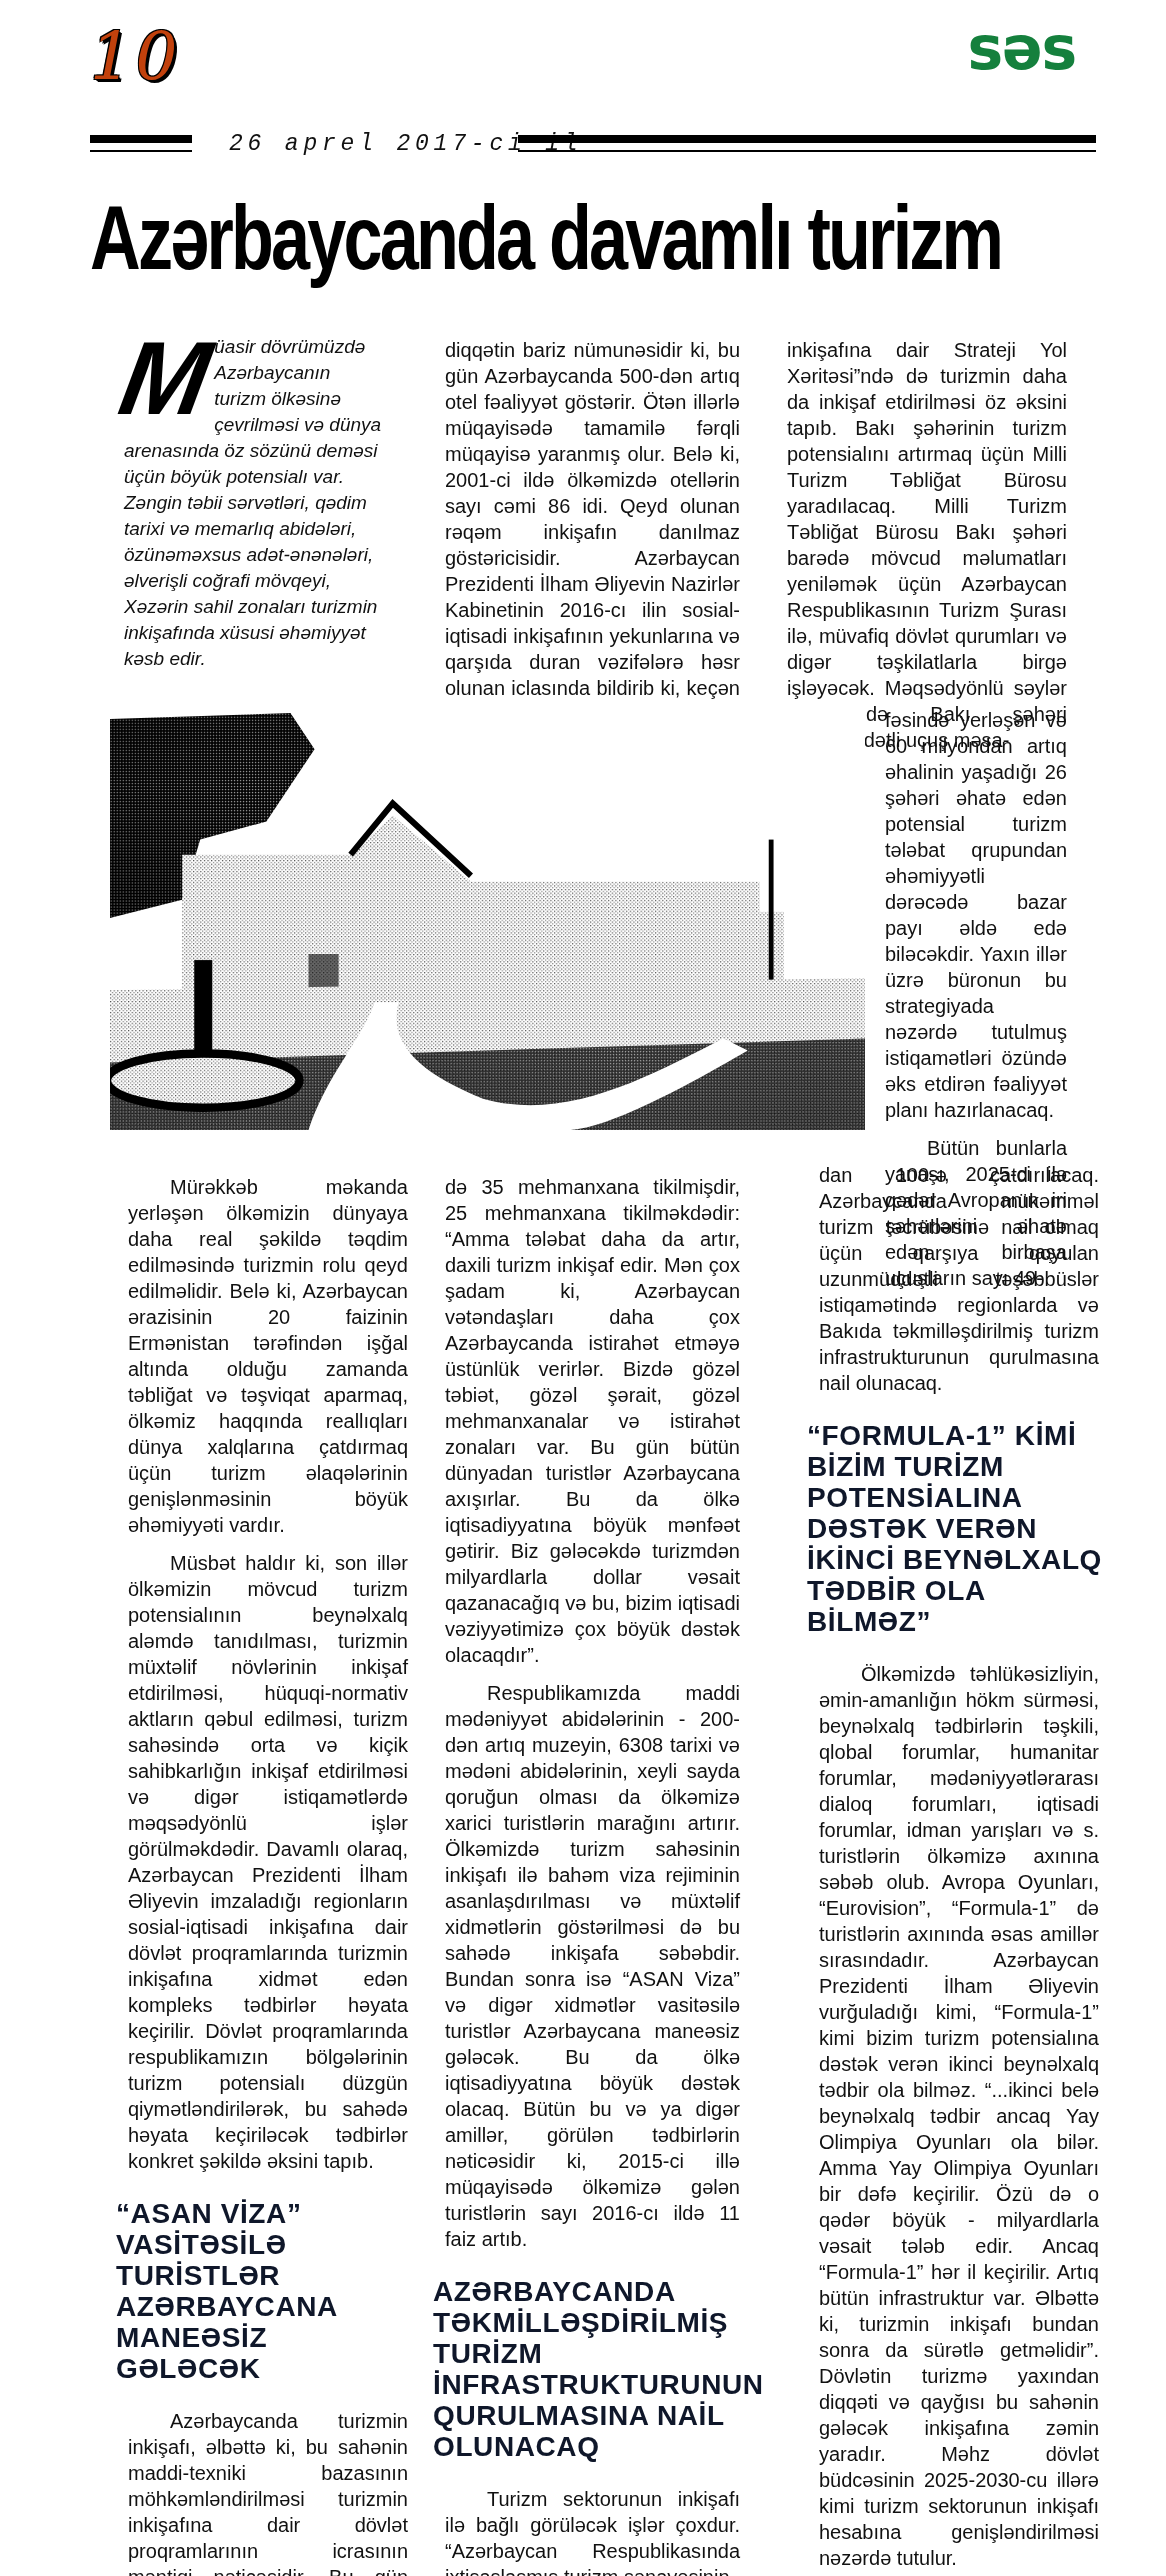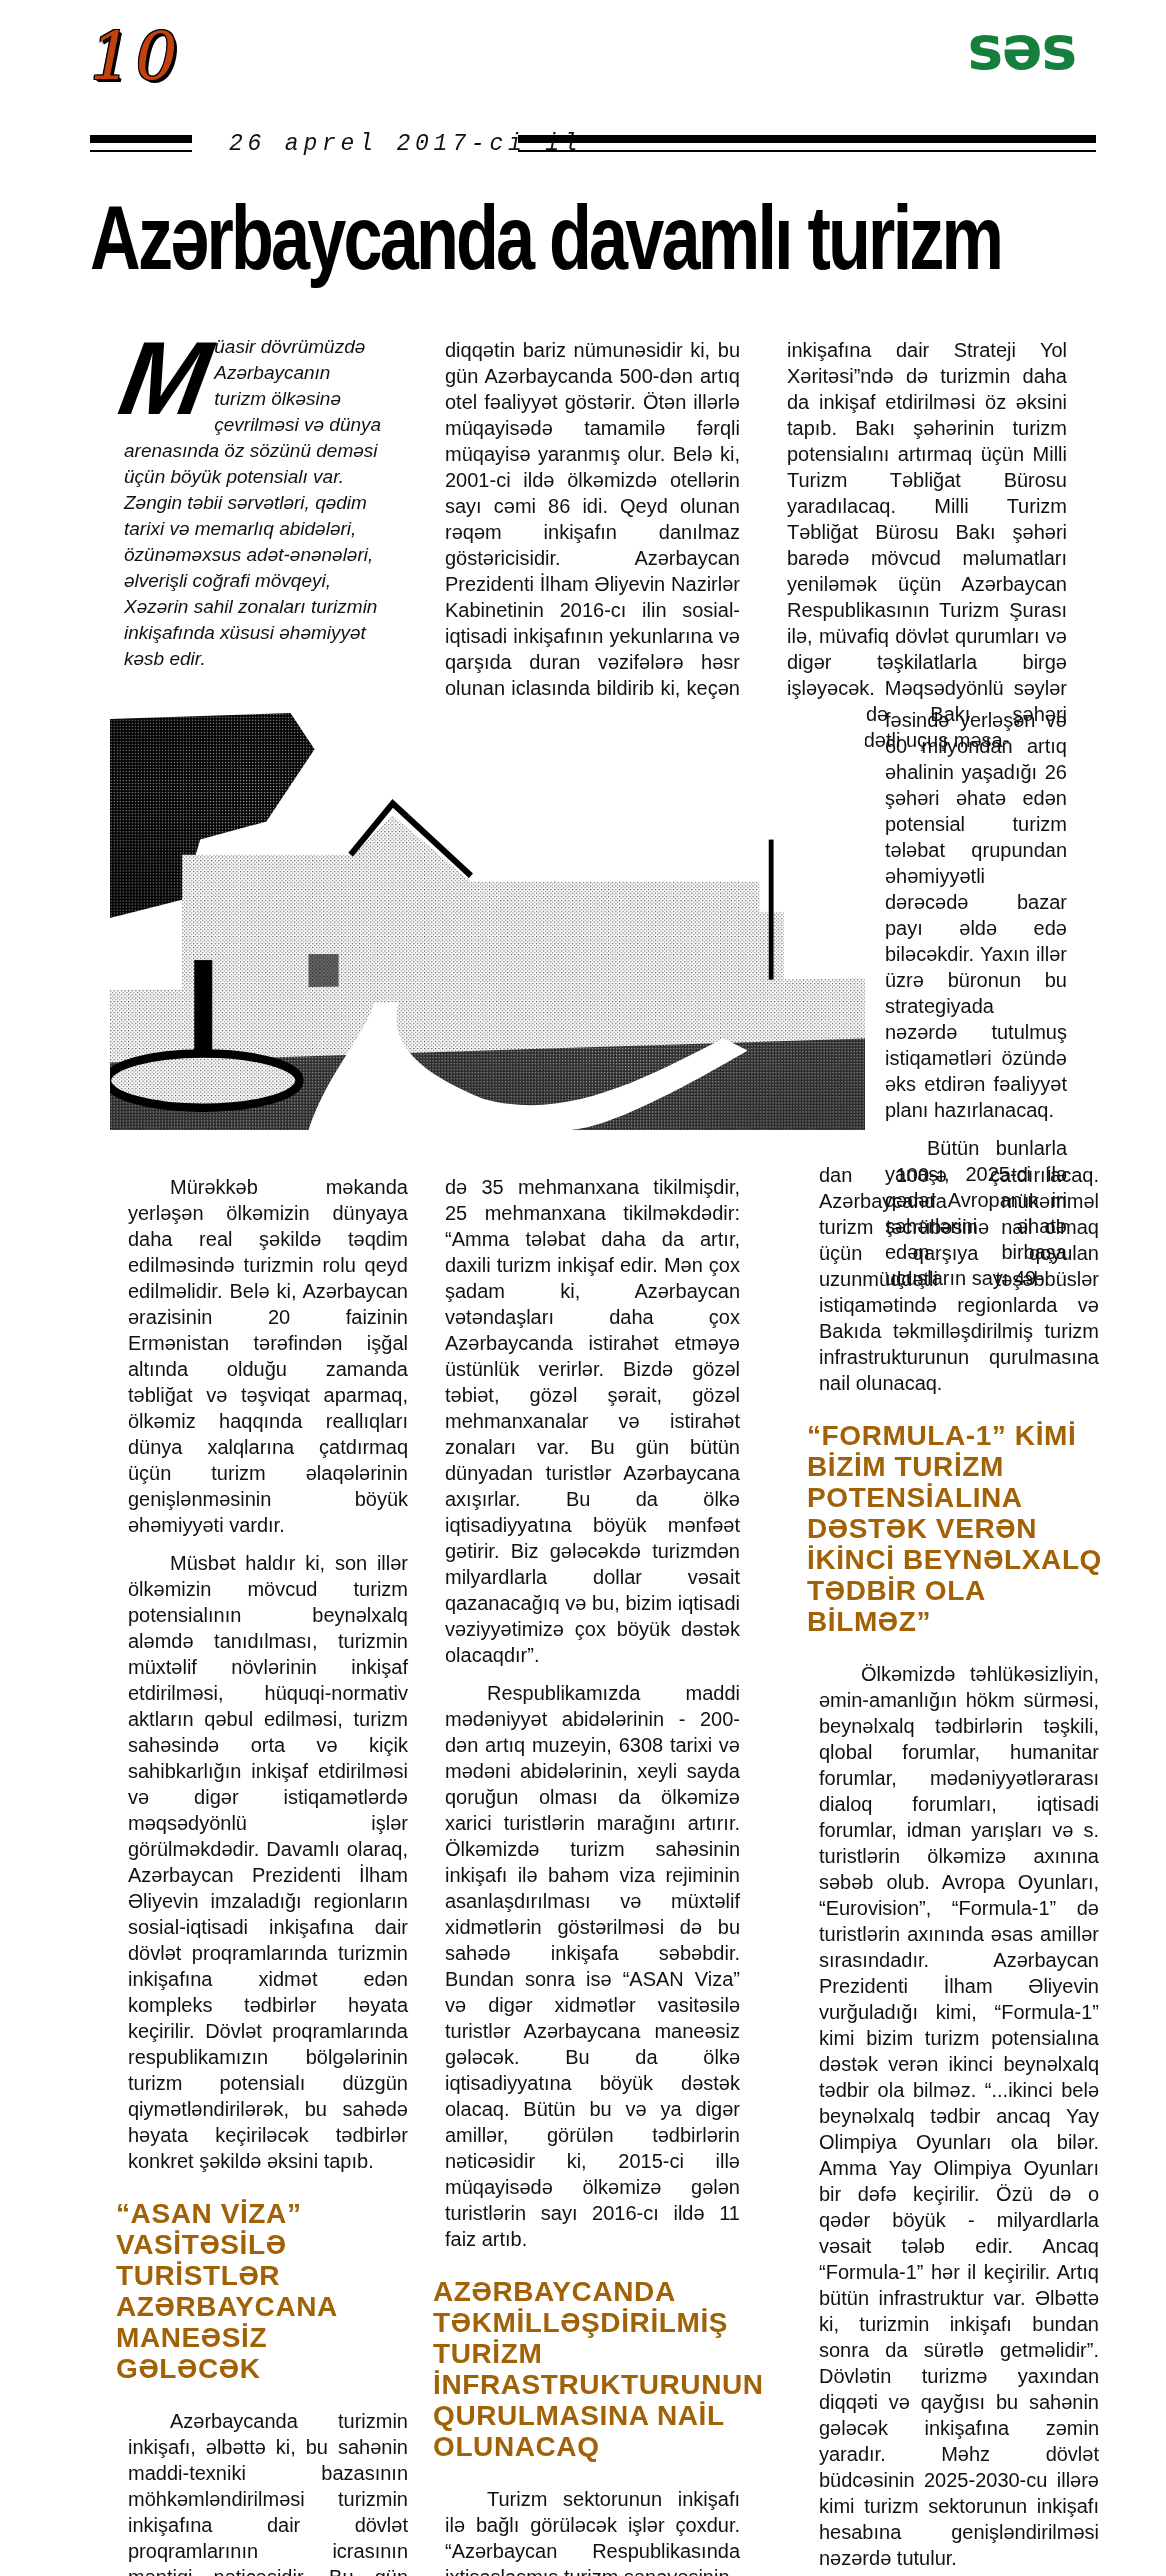--- a/index.html
+++ b/index.html
@@ -45,21 +45,21 @@
     margin: 4.8px 6px 0 -2.4px; transform: skewX(-10deg); color: #000;
   }
   .col-mid-top { left: 433px; top: 325px; width: 319px; }
   .col-right-top { left: 775px; top: 325px; width: 304px; }
   .col-right-wrap { left: 873px; top: 695px; width: 206px; }
   .col-right-below { left: 807px; top: 1150px; width: 304px; }
   .col-left { left: 116px; top: 1162px; width: 304px; }
   .col-mid { left: 433px; top: 1162px; width: 319px; }
   .subhead {
     font-weight: 700; font-size: 28px; line-height: 31px; text-transform: none;
-    letter-spacing: 0.6px; color: #a16207; margin: 24px 0 24px 0; text-align: left;
+    letter-spacing: 0.6px; color: #0f172a; margin: 24px 0 24px 0; text-align: left;
   }
   .byline {
     font-weight: 700; font-style: italic; font-size: 21.7px; text-align: right; margin-top: 20.5px;
   }
   
   .photo {
     left: 110px; top: 701px; width: 755px; height: 429px; overflow: hidden; background: #fff;
   }
   .photo svg { width: 100%; height: 100%; display: block; }
 </style>

